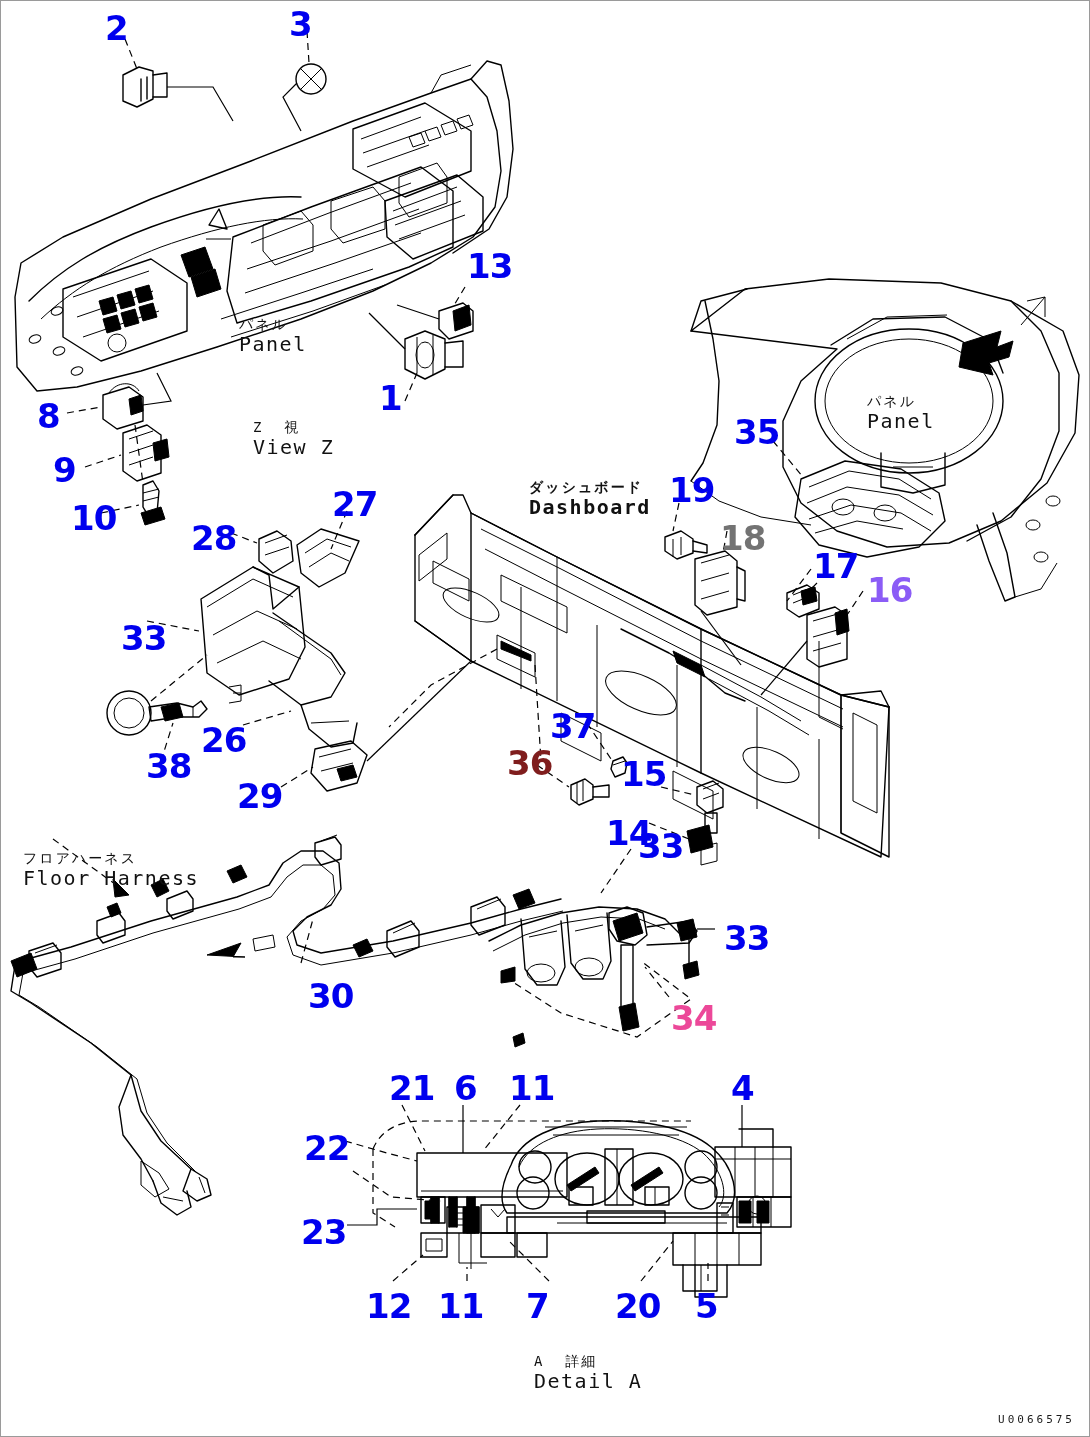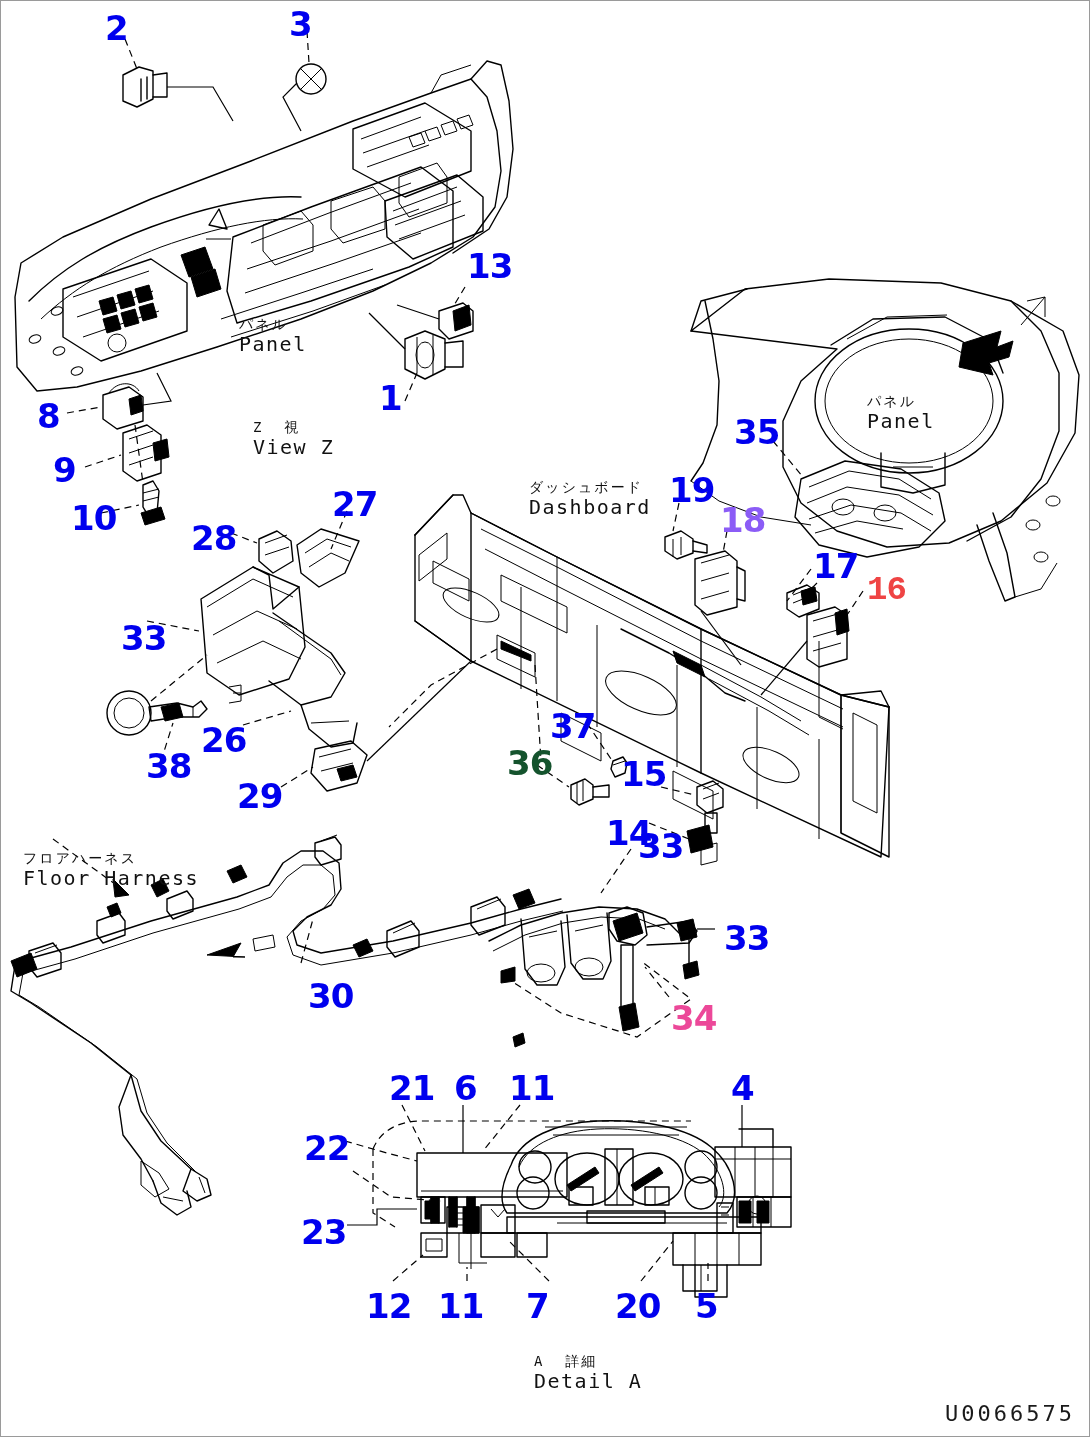--- a/index.html
+++ b/index.html
@@ -40,21 +40,21 @@
     user-select:none;
   }
   .caption .jp{display:block;font-size:14px;letter-spacing:2px;}
   .caption .en{display:block;font-size:20px;letter-spacing:1.5px;}
   .partno{
     position:absolute;
     right:14px;
     bottom:10px;
     color:#1a1a1a;
     font-family:"DejaVu Sans Mono","Liberation Mono",monospace;
-    font-size:22px;
+    font-size:11px;
     letter-spacing:3px;
     user-select:none;
   }
   
   #art{
     position:absolute;
     left:0;top:0;
     width:1090px;height:1437px;
     pointer-events:none;
   }
@@ -528,25 +528,25 @@
       <div class="callout" style="left: 52px; top: 452px; color: rgb(0, 0, 238);">9</div>
       <div class="callout" style="left: 70px; top: 500px; color: rgb(0, 0, 238);">10</div>
       <div class="callout" style="left: 733px; top: 414px; color: rgb(0, 0, 238);">35</div>
       <div class="callout" style="left: 331px; top: 486px; color: rgb(0, 0, 238);">27</div>
       <div class="callout" style="left: 190px; top: 520px; color: rgb(0, 0, 238);">28</div>
       <div class="callout" style="left: 120px; top: 620px; color: rgb(0, 0, 238);">33</div>
       <div class="callout" style="left: 145px; top: 748px; color: rgb(0, 0, 238);">38</div>
       <div class="callout" style="left: 200px; top: 722px; color: rgb(0, 0, 238);">26</div>
       <div class="callout" style="left: 236px; top: 778px; color: rgb(0, 0, 238);">29</div>
       <div class="callout" style="left: 668px; top: 472px; color: rgb(0, 0, 238);">19</div>
-      <div class="callout" style="left: 719px; top: 502px; color: #8b5cf6;">18</div>
+      <div class="callout" style="left: 719px; top: 520px; color: #737373;">18</div>
       <div class="callout" style="left: 812px; top: 548px; color: rgb(0, 0, 238);">17</div>
-      <div class="callout" style="left: 866px; top: 572px; color: #ef4444; font-family: Liberation Mono, monospace;">16</div>
+      <div class="callout" style="left: 866px; top: 572px; color: #8b5cf6;">16</div>
       <div class="callout" style="left: 549px; top: 708px; color: rgb(0, 0, 238);">37</div>
-      <div class="callout" style="left: 506px; top: 745px; color: #14532d;">36</div>
+      <div class="callout" style="left: 506px; top: 745px; color: #7f1d1d;">36</div>
       <div class="callout" style="left: 620px; top: 756px; color: rgb(0, 0, 238);">15</div>
       <div class="callout" style="left: 605px; top: 815px; color: rgb(0, 0, 238);">14</div>
       <div class="callout" style="left: 637px; top: 828px; color: rgb(0, 0, 238);">33</div>
       <div class="callout" style="left: 307px; top: 978px; color: rgb(0, 0, 238);">30</div>
       <div class="callout" style="left: 723px; top: 920px; color: rgb(0, 0, 238);">33</div>
       <div class="callout" style="left: 670px; top: 1000px; color: #ec4899;">34</div>
       <div class="callout" style="left: 388px; top: 1070px; color: rgb(0, 0, 238);">21</div>
       <div class="callout" style="left: 453px; top: 1070px; color: rgb(0, 0, 238);">6</div>
       <div class="callout" style="left: 508px; top: 1070px; color: rgb(0, 0, 238);">11</div>
       <div class="callout" style="left: 730px; top: 1070px; color: rgb(0, 0, 238);">4</div>
@@ -555,21 +555,21 @@
       <div class="callout" style="left: 365px; top: 1288px; color: rgb(0, 0, 238);">12</div>
       <div class="callout" style="left: 437px; top: 1288px; color: rgb(0, 0, 238);">11</div>
       <div class="callout" style="left: 525px; top: 1288px; color: rgb(0, 0, 238);">7</div>
       <div class="callout" style="left: 614px; top: 1288px; color: rgb(0, 0, 238);">20</div>
       <div class="callout" style="left: 694px; top: 1288px; color: rgb(0, 0, 238);">5</div>
     </div>
 
   <div id="caption-layer">
       <div class="caption" style="left: 238px; top: 315px;"><span class="jp">パネル</span><span class="en">Panel</span></div>
       <div class="caption" style="left: 252px; top: 418px;"><span class="jp">Z  視</span><span class="en">View Z</span></div>
-      <div class="caption" style="left: 528px; top: 478px;"><span class="jp">ダッシュボード</span><span class="en">Dashboard</span></div>
+      <div class="caption" style="left: 528px; top: 478px; font-weight: bold;"><span class="jp">ダッシュボード</span><span class="en">Dashboard</span></div>
       <div class="caption" style="left: 866px; top: 392px;"><span class="jp">パネル</span><span class="en">Panel</span></div>
       <div class="caption" style="left: 22px; top: 849px;"><span class="jp">フロアハーネス</span><span class="en">Floor Harness</span></div>
       <div class="caption" style="left: 533px; top: 1352px;"><span class="jp">A  詳細</span><span class="en">Detail A</span></div>
     </div>
 
   <div class="partno">U0066575</div>
 
 </div>
 
 </body></html>

